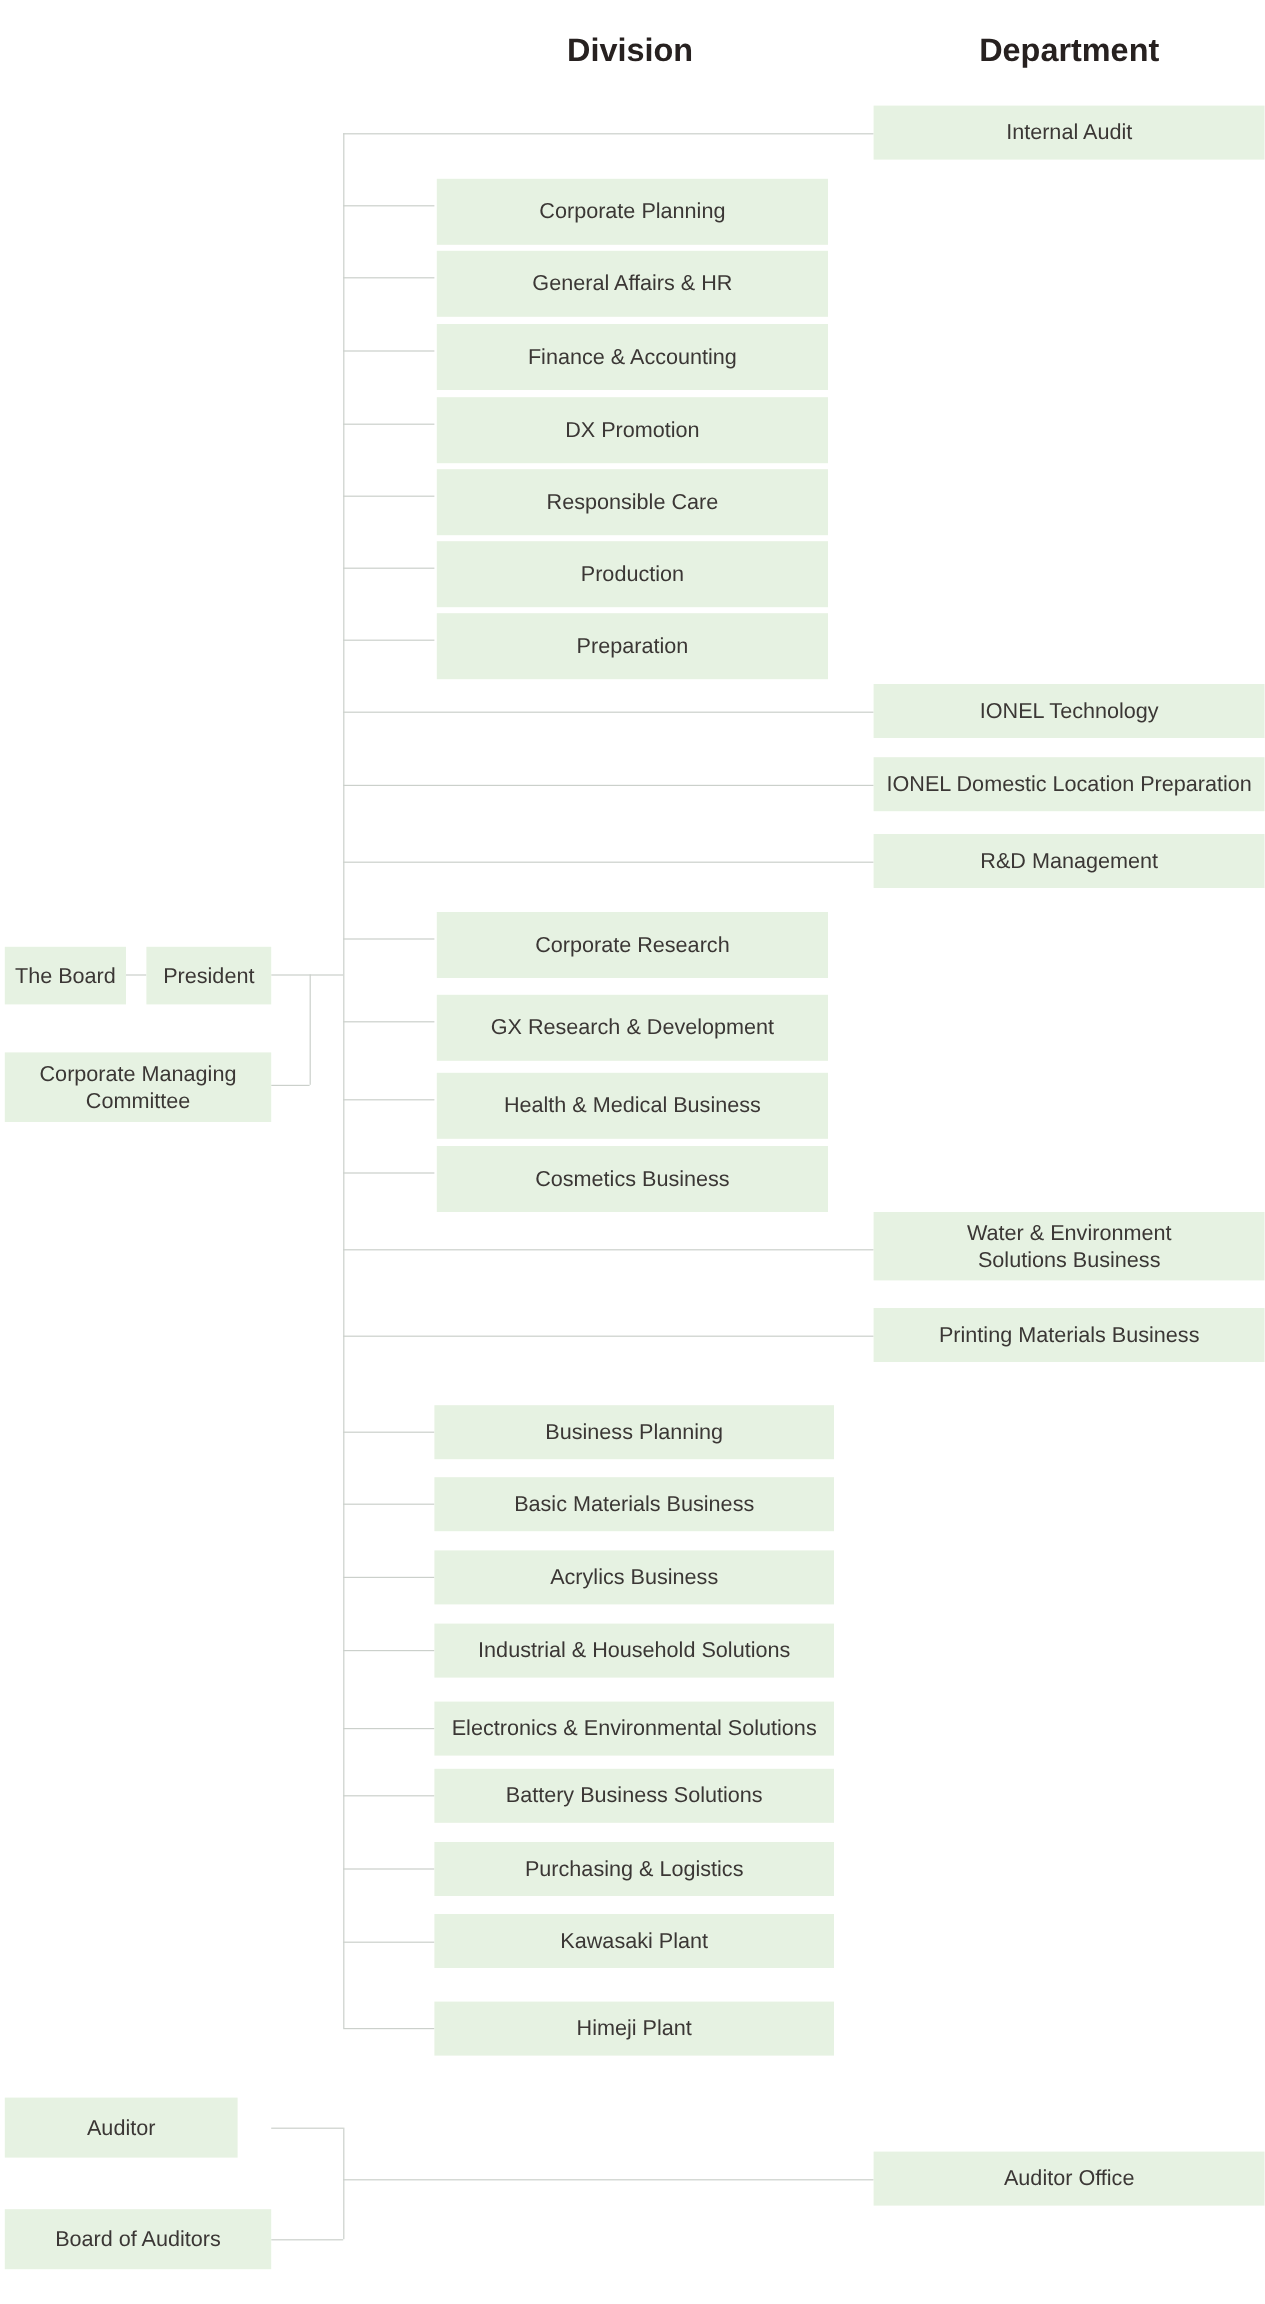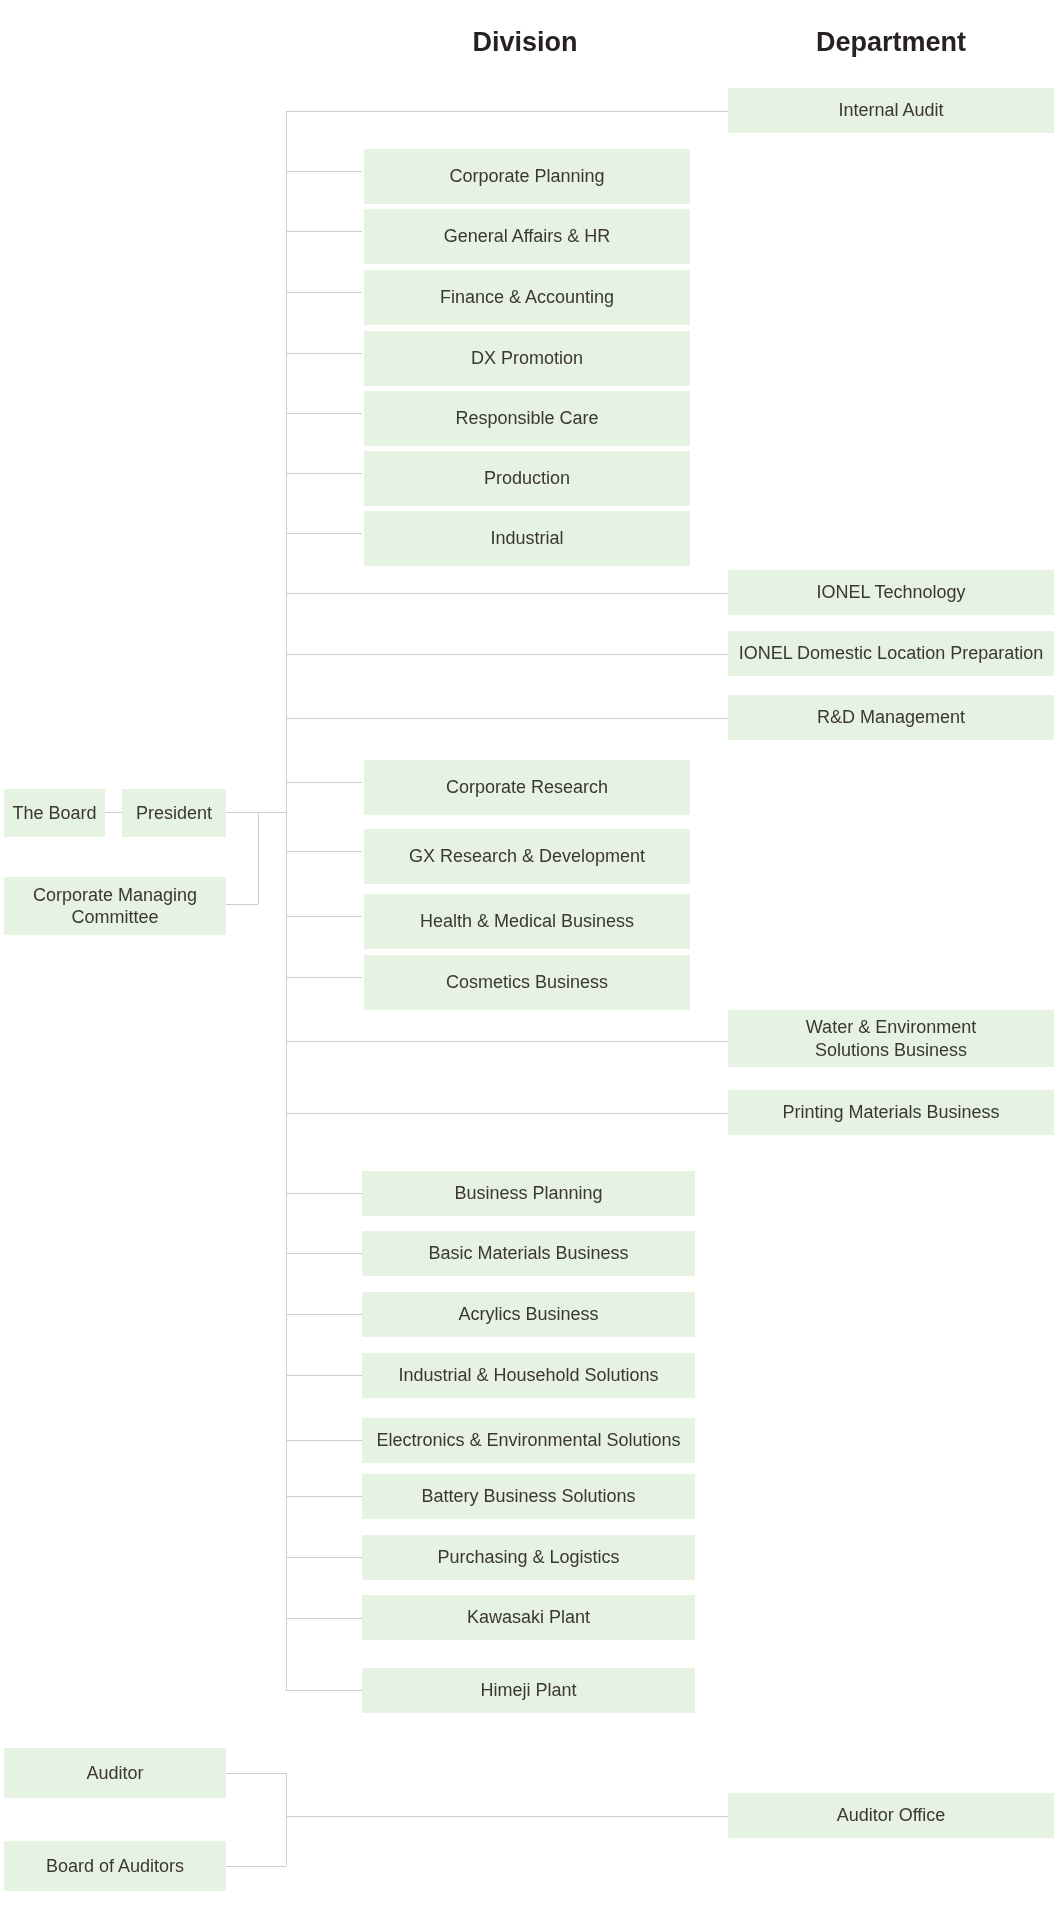--- a/index.html
+++ b/index.html
@@ -78,30 +78,30 @@
   <div class="hl" style="left:286px;top:1440px;width:76px"></div>
   <div class="hl" style="left:286px;top:1496px;width:76px"></div>
   <div class="hl" style="left:286px;top:1557px;width:76px"></div>
   <div class="hl" style="left:286px;top:1618px;width:76px"></div>
   <div class="hl" style="left:286px;top:1690px;width:76px"></div>
 
   <div class="bx" style="left:4px;top:789px;width:101px;height:48px">The Board</div>
   <div class="bx" style="left:122px;top:789px;width:104px;height:48px">President</div>
   <div class="bx" style="left:4px;top:877px;width:222px;height:58px">Corporate Managing Committee</div>
 
-  <div class="bx" style="left:4px;top:1748px;width:222px;height:50px">Auditor</div>
+  <div class="bx" style="left:4px;top:1748px;width:194px;height:50px">Auditor</div>
   <div class="bx" style="left:4px;top:1841px;width:222px;height:50px">Board of Auditors</div>
 
   <div class="bx d" style="top:149px">Corporate Planning</div>
   <div class="bx d" style="top:209px">General Affairs &amp; HR</div>
   <div class="bx d" style="top:270px">Finance &amp; Accounting</div>
   <div class="bx d" style="top:331px">DX Promotion</div>
   <div class="bx d" style="top:391px">Responsible Care</div>
   <div class="bx d" style="top:451px">Production</div>
-  <div class="bx d" style="top:511px">Industrial</div>
+  <div class="bx d" style="top:511px">Preparation</div>
   <div class="bx d" style="top:760px">Corporate Research</div>
   <div class="bx d" style="top:829px">GX Research &amp; Development</div>
   <div class="bx d" style="top:894px">Health &amp; Medical Business</div>
   <div class="bx d" style="top:955px">Cosmetics Business</div>
   <div class="bx dw" style="top:1171px">Business Planning</div>
   <div class="bx dw" style="top:1231px">Basic Materials Business</div>
   <div class="bx dw" style="top:1292px">Acrylics Business</div>
   <div class="bx dw" style="top:1353px">Industrial &amp; Household Solutions</div>
   <div class="bx dw" style="top:1418px">Electronics &amp; Environmental Solutions</div>
   <div class="bx dw" style="top:1474px">Battery Business Solutions</div>

